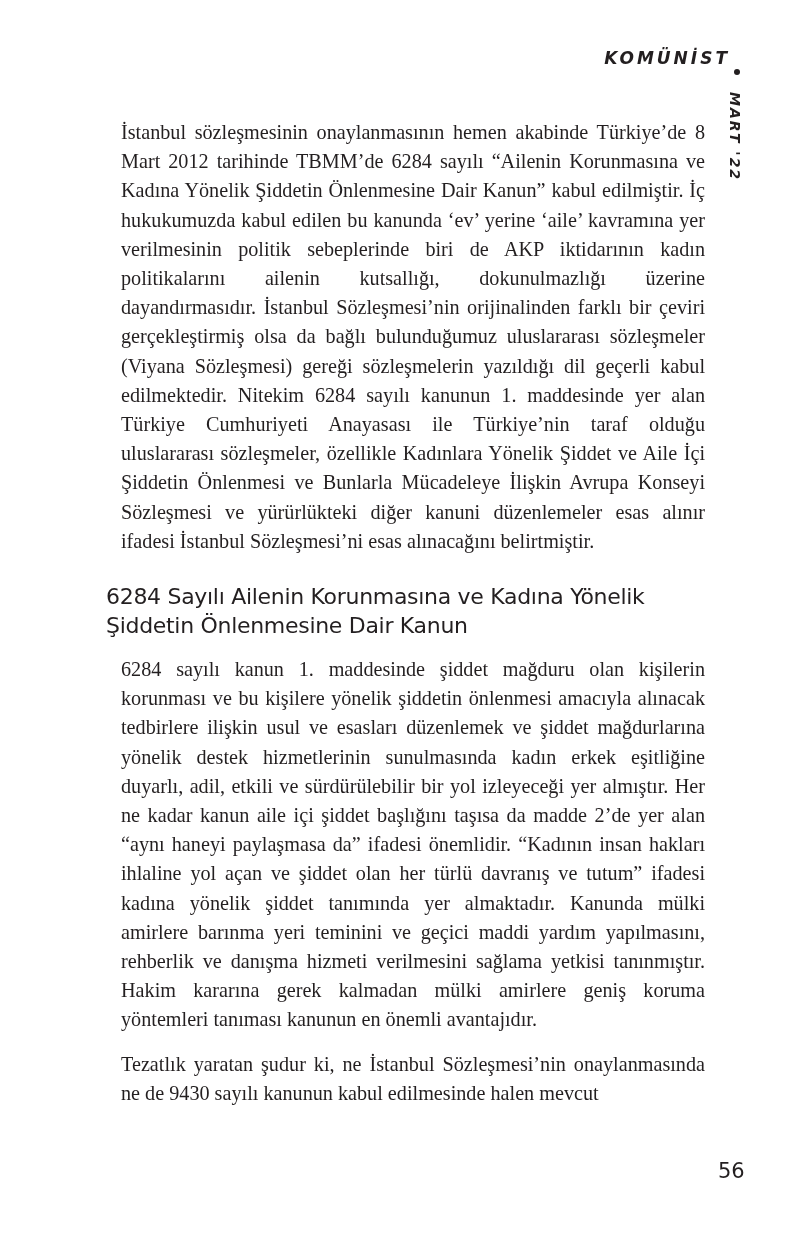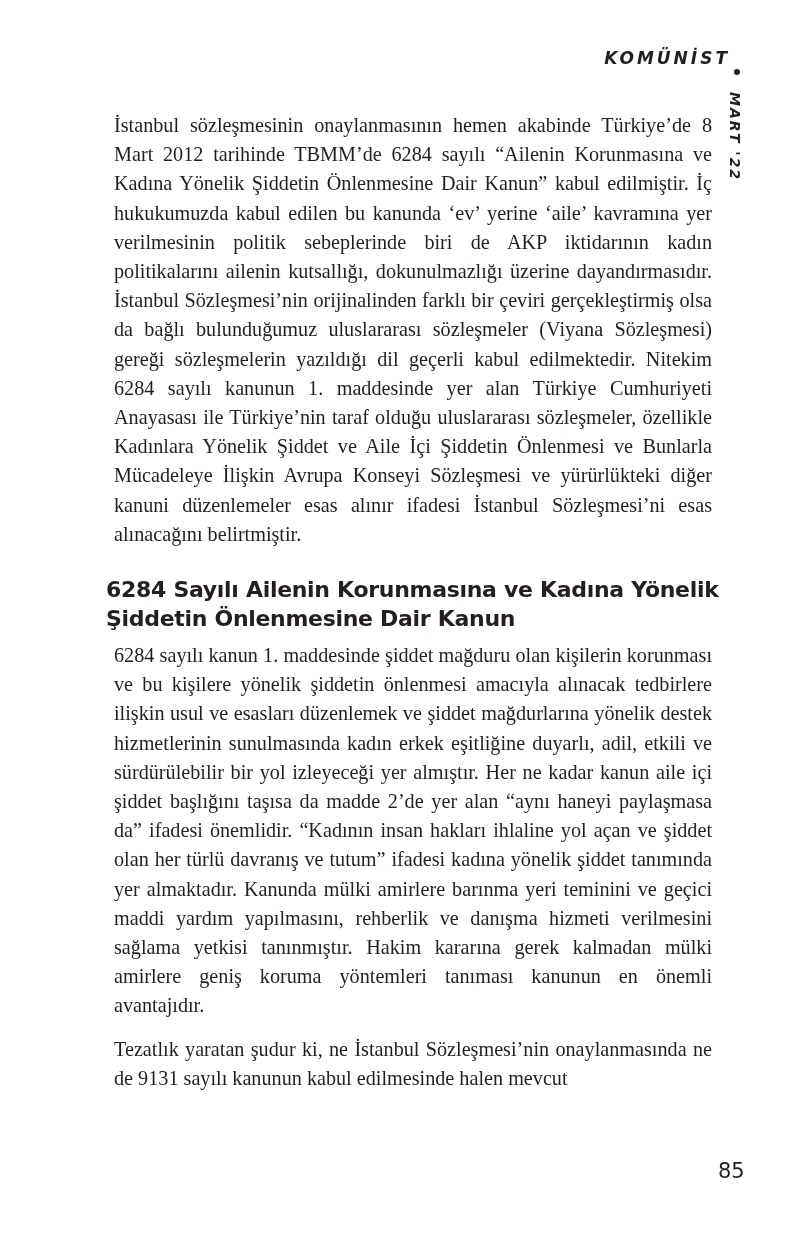--- a/index.html
+++ b/index.html
@@ -19,40 +19,40 @@
   .side-date {
     position: absolute; left: 727px; top: 92px; writing-mode: vertical-rl;
     font-family: "DejaVu Sans", sans-serif; font-weight: bold; font-style: italic;
     font-size: 14px; letter-spacing: 2px; color: #231f20;
   }
   .column {
     position: absolute; left: 106px; top: 103px; width: 614px;
     font-family: "DejaVu Serif", "Liberation Serif", serif;
   }
   p.body {
-    margin: 8px; font-family: "Liberation Serif", serif; font-size: 20.2px; line-height: 29.2px;
+    margin: 15px; font-family: "Liberation Serif", serif; font-size: 20.2px; line-height: 29.2px;
     text-align: justify; hyphens: manual;
   }
   h2.section {
-    margin: 26px 0 2px 0; font-family: "DejaVu Sans", sans-serif; font-weight: bold;
+    margin: 26px 0 2px 0; font-family: "DejaVu Sans", sans-serif; font-weight: normal;
     font-size: 22px; line-height: 29px; color: #231f20; letter-spacing: -0.3px;
   }
   p.gap { margin-top: 14px; }
   .page-number {
     position: absolute; left: 718px; top: 1159px; font-family: "DejaVu Sans", sans-serif;
     font-size: 21px; color: #231f20;
   }
 </style>
 </head>
 <body>
 
 <div class="running-head">KOMÜNİST</div>
 <div class="bullet"></div>
 <div class="side-date">MART '22</div>
 
 <div class="column">
   <p class="body">İstanbul sözleşmesinin onaylanmasının hemen akabinde Türkiye’de 8 Mart 2012 tarihinde TBMM’de 6284 sayılı “Ailenin Korunmasına ve Kadına Yönelik Şiddetin Önlenmesine Dair Kanun” kabul edilmiştir. İç hukukumuzda kabul edilen bu kanunda ‘ev’ yerine ‘aile’ kavramına yer verilmesinin politik sebeplerinde biri de AKP iktidarının kadın politikalarını ailenin kutsallığı, dokunulmazlığı üzerine dayandırmasıdır. İstanbul Sözleşmesi’nin orijinalinden farklı bir çeviri gerçekleştirmiş olsa da bağlı bulunduğumuz uluslararası sözleşmeler (Viyana Sözleşmesi) gereği sözleşmelerin yazıldığı dil geçerli kabul edilmektedir. Nitekim 6284 sayılı kanunun 1. maddesinde yer alan Türkiye Cumhuriyeti Anayasası ile Türkiye’nin taraf olduğu uluslararası sözleşmeler, özellikle Kadınlara Yönelik Şiddet ve Aile İçi Şiddetin Önlenmesi ve Bunlarla Mücadeleye İlişkin Avrupa Konseyi Sözleşmesi ve yürürlükteki diğer kanuni düzenlemeler esas alınır ifadesi İstanbul Sözleşmesi’ni esas alınacağını belirtmiştir.</p>
   <h2 class="section">6284 Sayılı Ailenin Korunmasına ve Kadına Yönelik Şiddetin Önlenmesine Dair Kanun</h2>
   <p class="body">6284 sayılı kanun 1. maddesinde şiddet mağduru olan kişilerin korunması ve bu kişilere yönelik şiddetin önlenmesi amacıyla alınacak tedbirlere ilişkin usul ve esasları düzenlemek ve şiddet mağdurlarına yönelik destek hizmetlerinin sunulmasında kadın erkek eşitliğine duyarlı, adil, etkili ve sürdürülebilir bir yol izleyeceği yer almıştır. Her ne kadar kanun aile içi şiddet başlığını taşısa da madde 2’de yer alan “aynı haneyi paylaşmasa da” ifadesi önemlidir. “Kadının insan hakları ihlaline yol açan ve şiddet olan her türlü davranış ve tutum” ifadesi kadına yönelik şiddet tanımında yer almaktadır. Kanunda mülki amirlere barınma yeri teminini ve geçici maddi yardım yapılmasını, rehberlik ve danışma hizmeti verilmesini sağlama yetkisi tanınmıştır. Hakim kararına gerek kalmadan mülki amirlere geniş koruma yöntemleri tanıması kanunun en önemli avantajıdır.</p>
-  <p class="body gap">Tezatlık yaratan şudur ki, ne İstanbul Sözleşmesi’nin onaylanmasında ne de 9131 sayılı kanunun kabul edilmesinde halen mevcut</p>
+  <p class="body gap">Tezatlık yaratan şudur ki, ne İstanbul Sözleşmesi’nin onaylanmasında ne de 9430 sayılı kanunun kabul edilmesinde halen mevcut</p>
 </div>
 
-<div class="page-number">85</div>
+<div class="page-number">56</div>
 
 </body></html>

